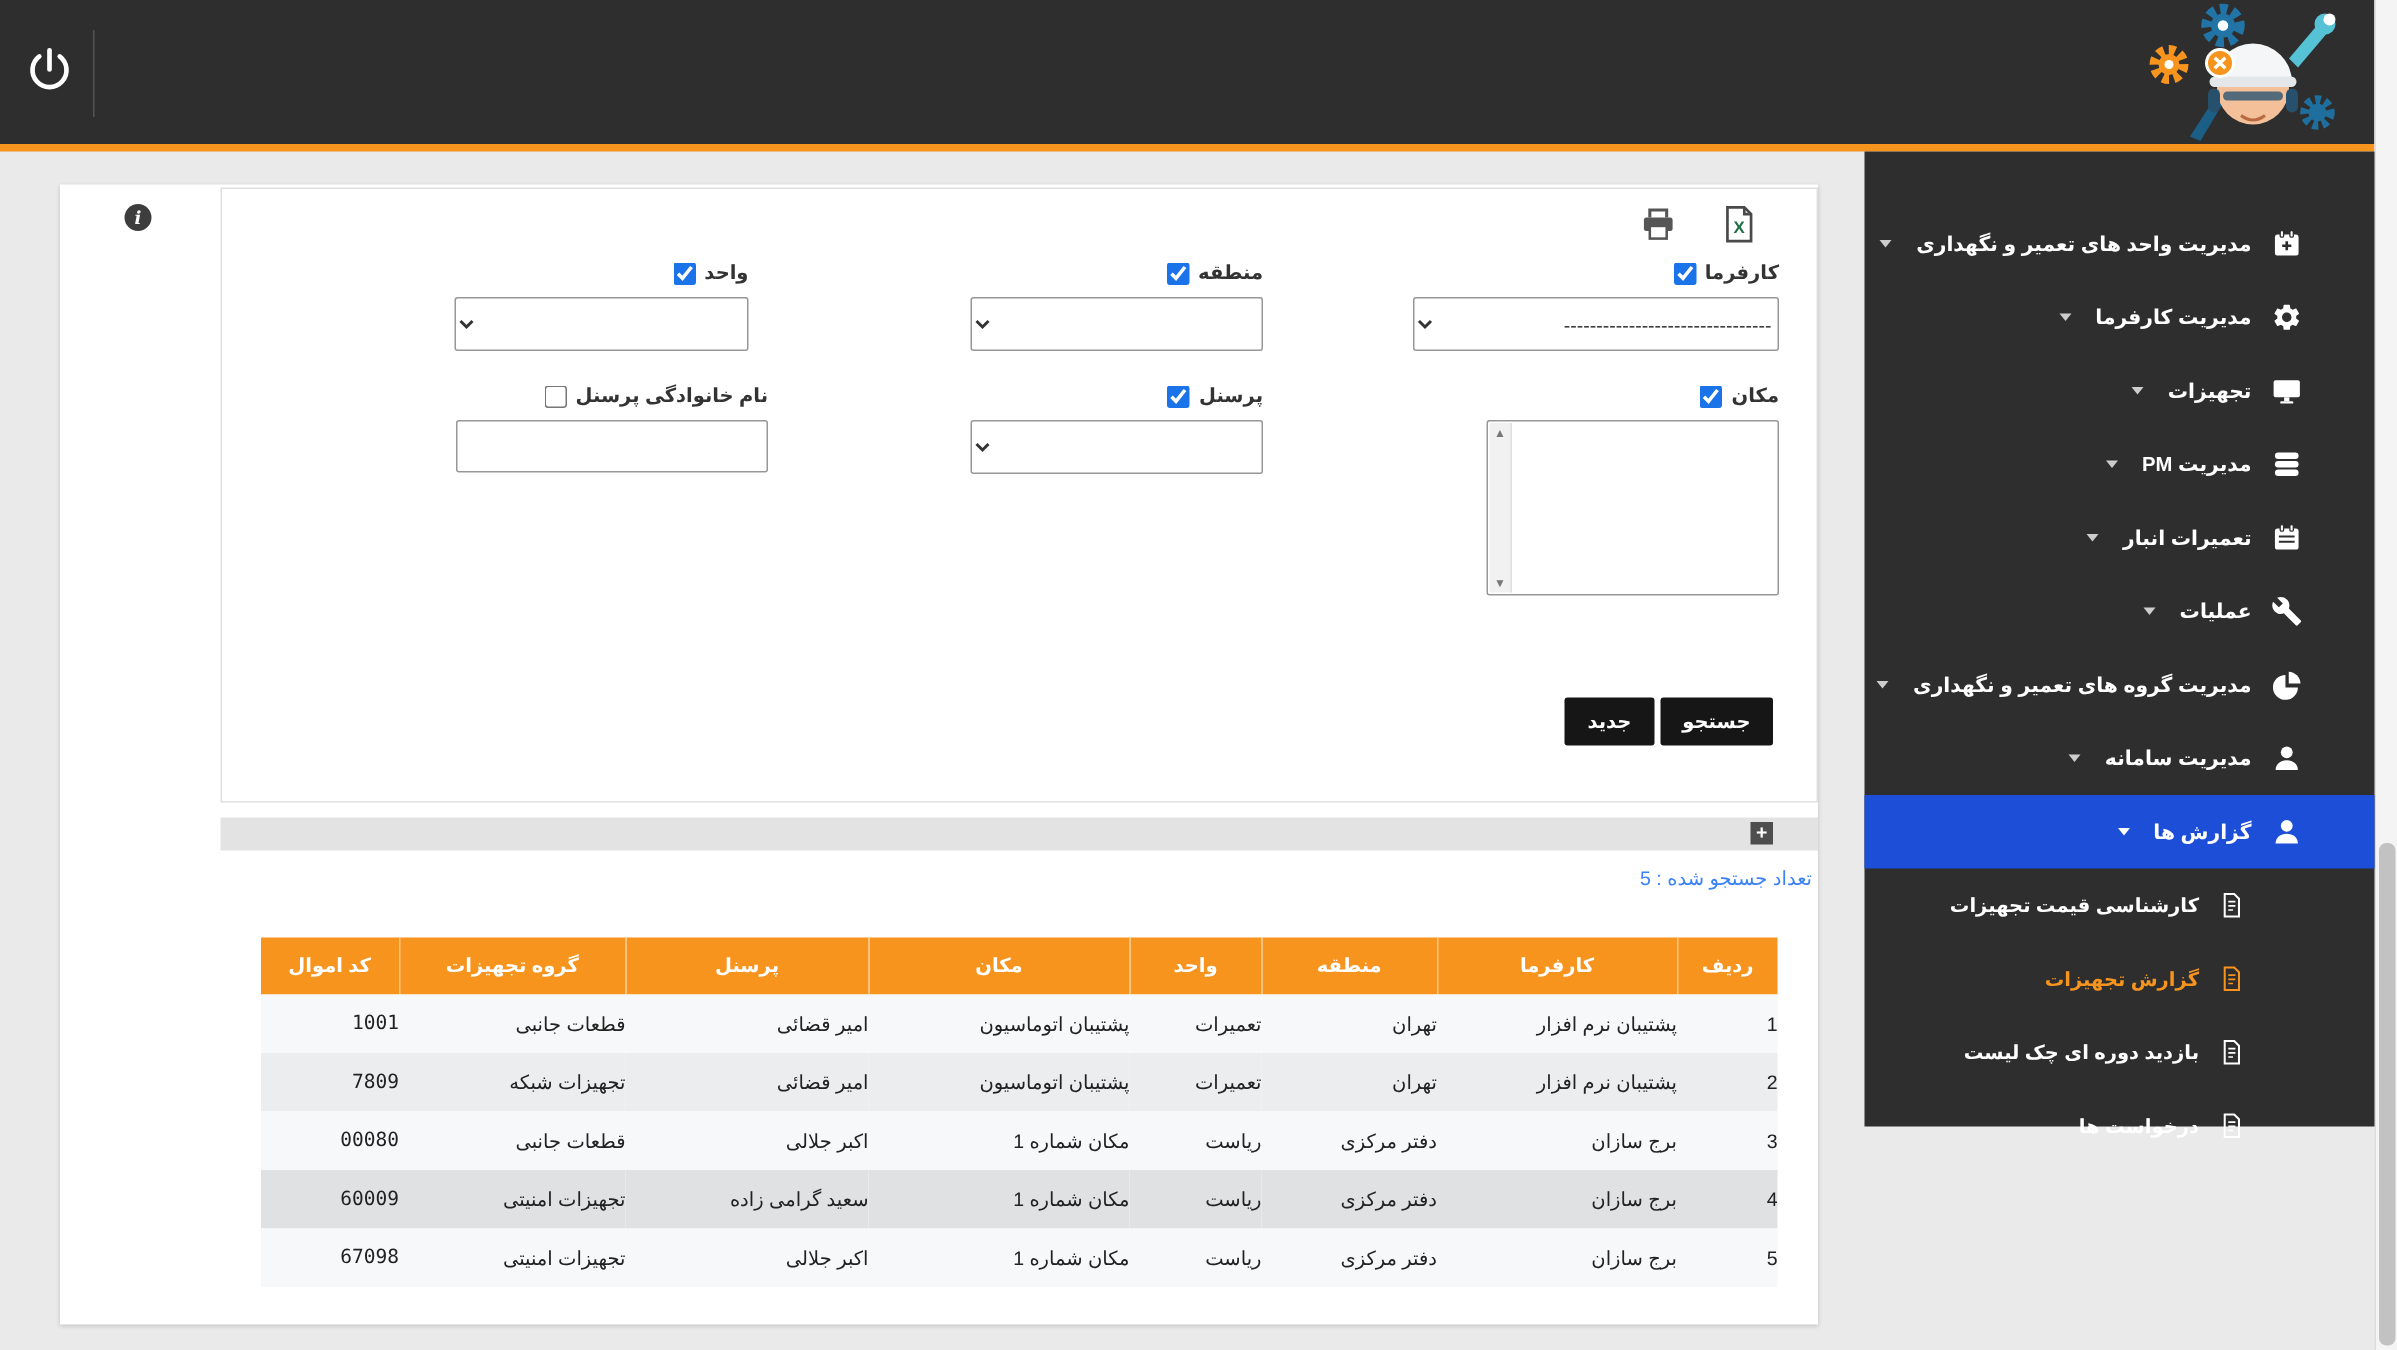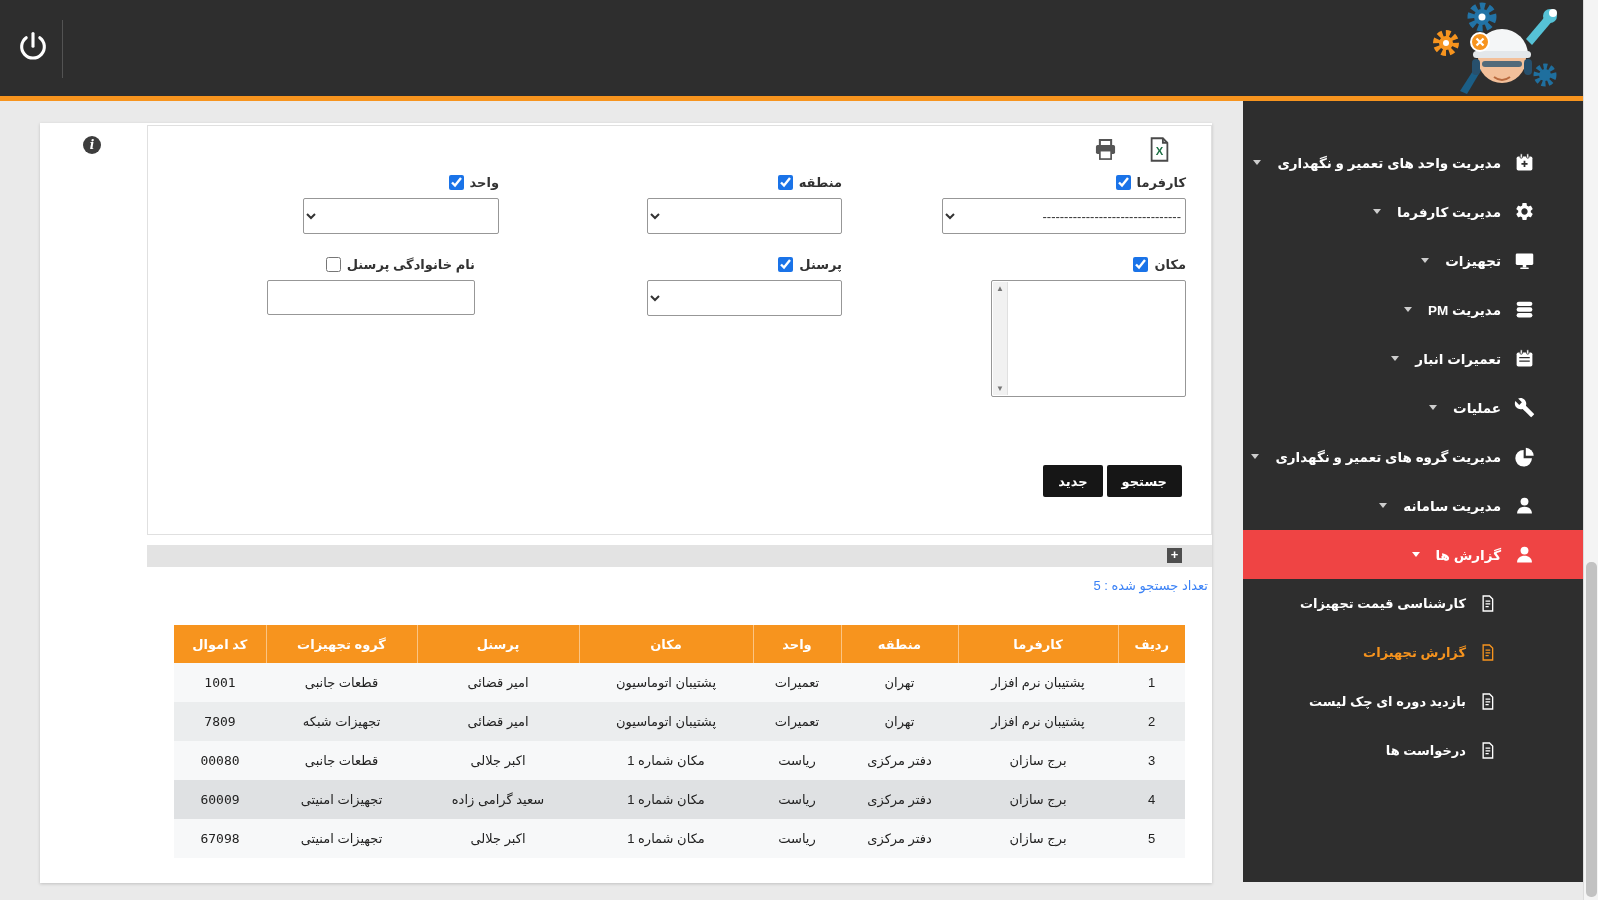--- a/index.html
+++ b/index.html
@@ -12,23 +12,23 @@
   .hdr-accent { position:absolute; left:0; top:96px; width:1583px; height:5px; background:#f7941e; }
   .power-btn { position:absolute; left:16px; top:30px; width:34px; height:34px; cursor:pointer; }
   .hdr-divider { position:absolute; left:62px; top:20px; width:1px; height:58px; background:#535353; }
   .logo { position:absolute; left:1430px; top:1px; width:132px; height:95px; }
 
   
   .scrollbar { position:absolute; left:1583px; top:0; width:15px; height:900px; background:#f4f4f4; border-left:1px solid #dcdcdc; }
   .scroll-thumb { position:absolute; left:2px; top:562px; width:11px; height:335px; background:#c2c2c2; border-radius:5px; }
 
   
-  .sidebar { position:absolute; left:1243px; top:101px; width:340px; height:781px; background:#2e2e2e; padding-top:37px; }
+  .sidebar { position:absolute; left:1243px; top:101px; width:340px; height:650px; background:#2e2e2e; padding-top:37px; }
   .menu-item { direction:rtl; display:flex; align-items:center; gap:13px; height:49px; padding:0 48px 0 10px; color:#fff; cursor:pointer; }
-  .menu-item.active { background:#ef4444;padding-left:40px; }
+  .menu-item.active { background:#1d4ed8;padding-left:40px; }
   .menu-icon { width:21px; height:21px; flex:0 0 21px; display:inline-flex; }
   .menu-icon svg { width:21px; height:21px; }
   .menu-label { font-size:13.5px; font-weight:700; white-space:nowrap; }
   .caret { width:0; height:0; border-left:4.5px solid transparent; border-right:4.5px solid transparent; border-top:5.5px solid #cdcdcd; margin-right:3px; }
   .menu-item.active .caret { border-top-color:#fff; }
   .submenu-item { direction:rtl; display:flex; align-items:center; gap:12px; height:49px; padding:0 86px 0 10px; color:#fff; cursor:pointer; }
   .submenu-item.active { color:#f7941e; }
   .subicon { width:19px; height:19px; flex:0 0 19px; display:inline-flex; }
   .subicon svg { width:19px; height:19px; }
   .submenu-label { font-size:13px; font-weight:700; white-space:nowrap; }
@@ -57,21 +57,21 @@
   .strip { position:absolute; left:107px; top:422px; width:1065px; height:22px; background:#e3e3e3; }
   .plus-box { position:absolute; right:30px; top:3px; width:15px; height:15px; background:#4e4e4e; color:#fff; font-size:13px; font-weight:700; line-height:14px; text-align:center; cursor:pointer; }
 
   .count-text { position:absolute; right:4px; top:455px; direction:rtl; font-size:13px; color:#3b82f6; }
 
   
   .rtable-wrap { position:absolute; left:134px; top:502px; width:1011px; }
   table.rtable { width:1011px; border-collapse:collapse; direction:rtl; table-layout:fixed; }
   table.rtable th { background:#f7941e; color:#fff; font-size:13px; font-weight:700; height:38px; text-align:center; border-left:1px solid rgba(255,255,255,.45); }
   table.rtable th:last-child { border-left:none; }
-  table.rtable td { height:39px; text-align:center; font-size:13px; color:#222; }
+  table.rtable td { height:39px; font-size:13px; color:#222; }
   td.code-cell { font-family:"DejaVu Sans Mono",monospace; font-size:13px; }
   tr.row-a { background:#f7f8f9; }
   tr.row-b { background:#ebedee; }
   tr.row-dark { background:#dfe1e3; }
 </style>
 </head>
 <body>
 
 <div id="app">
 
@@ -331,21 +331,21 @@
       <div class="fgroup" style="right:369px; top:128px; width:195px;">
         <div class="flabel">
           <span>پرسنل</span>
           <input type="checkbox" checked="" style="">
         </div>
         <select class="fselect">
           <option></option>
         </select>
       </div>
 
-      <div class="fgroup" style="right:736px; top:128px; width:208px;">
+      <div class="fgroup" style="right:699px; top:128px; width:208px;">
         <div class="flabel">
           <span>نام خانوادگی پرسنل</span>
           <input type="checkbox" style="">
         </div>
         <input class="ftext" type="text" value="" style="">
       </div>
 
       <div class="btnrow">
         <button class="btn-dark">جستجو</button>
         <button class="btn-dark">جدید</button>

